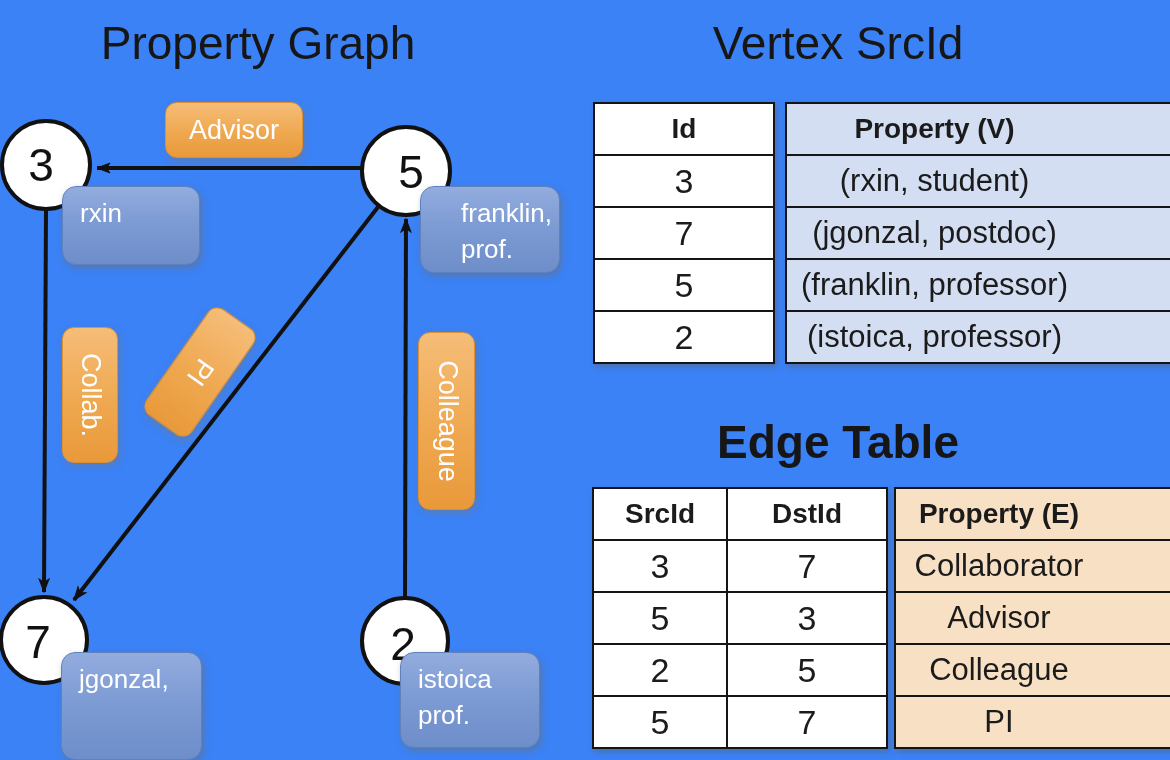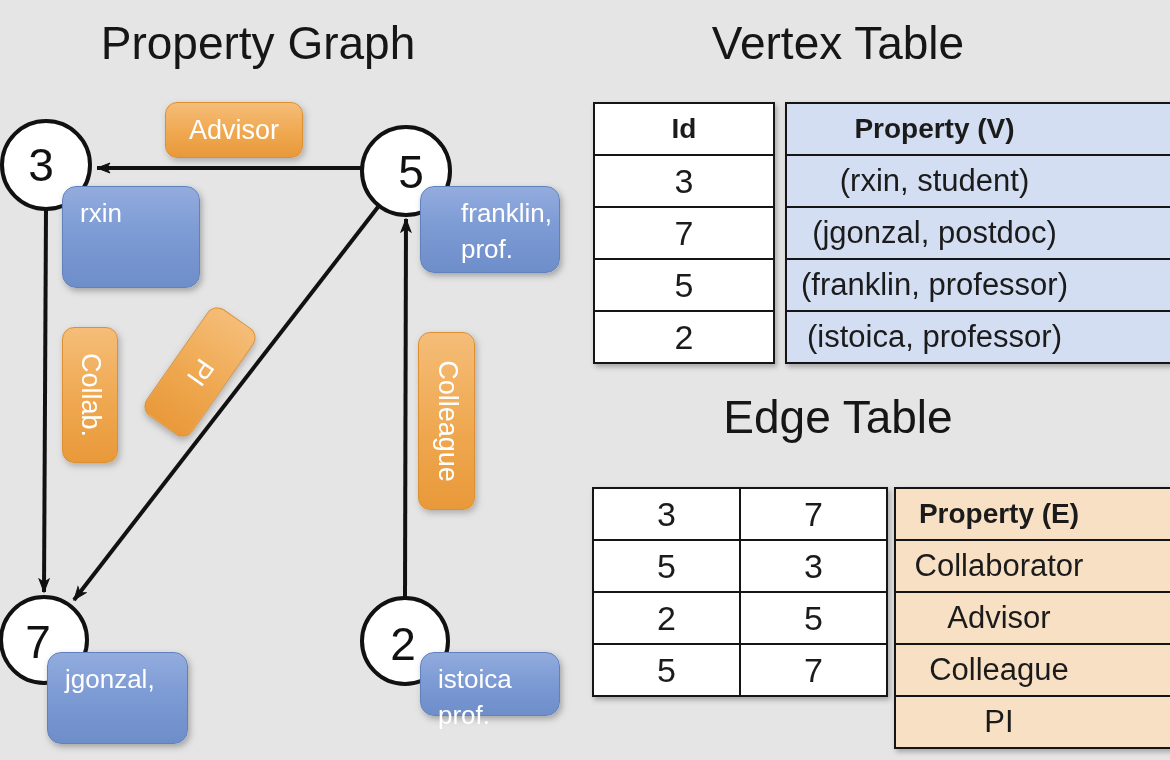--- a/index.html
+++ b/index.html
@@ -1,27 +1,27 @@
 <!DOCTYPE html>
 <html><head>
 <meta charset="utf-8">
 <style>
   * { margin:0; padding:0; box-sizing:border-box; }
   html,body { background:#ffffff; }
   body { font-family:"Liberation Sans", sans-serif; color:#1b1b1b; }
   #canvas {
-    position:relative; width:1170px; height:760px; overflow:hidden; background:#e5e5e5;
+    position:relative; width:1170px; height:760px; overflow:hidden; background:#3b82f6;
   }
   .title {
     position:absolute; text-align:center; font-size:46px; color:#161616;
     white-space:nowrap; letter-spacing:0px;
   }
   #title-pg { left:0px;   width:516px; top:16px; }
   #title-vt { left:580px; width:516px; top:16px; }
-  #title-et { left:580px; width:516px; top:390px; }
+  #title-et { left:580px; width:516px; top:415px;font-weight:bold; }
 
   #graph-svg { position:absolute; left:0; top:0; }
 
   
   .vbox {
     position:absolute; border-radius:14px; color:#fff;
     background:linear-gradient(180deg,#93acde 0%,#7d9bd4 45%,#6e8eca 100%);
     border:1px solid #6181bd;
     box-shadow:2px 3px 6px rgba(110,110,110,0.55);
     font-size:26px; line-height:1.38; padding:9px 0 0 17px;
@@ -39,24 +39,24 @@
     position:absolute; left:50%; top:50%;
     transform:translate(-50%,-50%) rotate(90deg);
     white-space:nowrap; color:#fff; font-size:27px;
   }
   #edgebox-advisor   { left:165px; top:102px; width:138px; height:56px; }
   #edgebox-advisor .htext { line-height:54px; }
   #edgebox-collab    { left:62px;  top:327px; width:56px;  height:136px; }
   #edgebox-pi        { left:172px; top:307px; width:56px;  height:130px; transform:rotate(35deg); }
   #edgebox-colleague { left:418px; top:332px; width:57px;  height:178px; }
 
-  #vbox-rxin     { left:62px;  top:186px; width:138px; height:102px; }
+  #vbox-rxin     { left:62px;  top:186px; width:138px; height:79px; }
   #vbox-franklin { left:420px; top:186px; width:140px; height:87px;padding-left:40px; }
-  #vbox-jgonzal  { left:47px;  top:652px; width:141px; height:92px; }
-  #vbox-istoica  { left:420px; top:652px; width:140px; height:64px; }
+  #vbox-jgonzal  { left:61px;  top:652px; width:141px; height:108px; }
+  #vbox-istoica  { left:400px; top:652px; width:140px; height:96px; }
 
   
   table.t {
     position:absolute; border-collapse:collapse; table-layout:fixed;
     box-shadow:2px 3px 5px rgba(90,90,90,0.45); background:#fff;
   }
   table.t th, table.t td {
     border:2px solid #151515; text-align:center; vertical-align:middle;
     height:52px; overflow:hidden; white-space:nowrap;
   }
@@ -71,21 +71,21 @@
   #etable-srcdst .c1 { width:134px; }
   #etable-prop { left:894px; top:487px; width:280px; }
   #etable-prop th, #etable-prop td { background:#f7e0c4; padding-right:70px; }
 </style>
 </head>
 <body>
 
 <div id="canvas">
 
   <div class="title" id="title-pg">Property Graph</div>
-  <div class="title" id="title-vt">Vertex Table</div>
+  <div class="title" id="title-vt">Vertex SrcId</div>
   <div class="title" id="title-et">Edge Table</div>
 
   <svg id="graph-svg" width="580" height="760" viewBox="0 0 580 760">
     <defs>
       <marker id="arr" markerUnits="userSpaceOnUse" markerWidth="18" markerHeight="14" refX="14" refY="6" orient="auto">
         <path d="M1,1 L14,6 L1,11 L4.5,6 Z" fill="#111" stroke="#111" stroke-width="1"></path>
       </marker>
     </defs>
 
     <circle cx="46" cy="165" r="44" fill="#fff" stroke="#111" stroke-width="4"></circle>
@@ -167,20 +167,24 @@
           <td>(franklin, professor)</td>
         </tr>
     <tr>
           <td>(istoica, professor)</td>
         </tr>
   </tbody>
     </table>
 
   <table class="t" id="etable-srcdst">
     <tbody>
+        <tr>
+      <th class="c1">SrcId</th>
+      <th>DstId</th>
+    </tr>
     <tr>
       <td>3</td>
       <td>7</td>
     </tr>
     <tr>
       <td>5</td>
       <td>3</td>
     </tr>
     <tr>
       <td>2</td>

